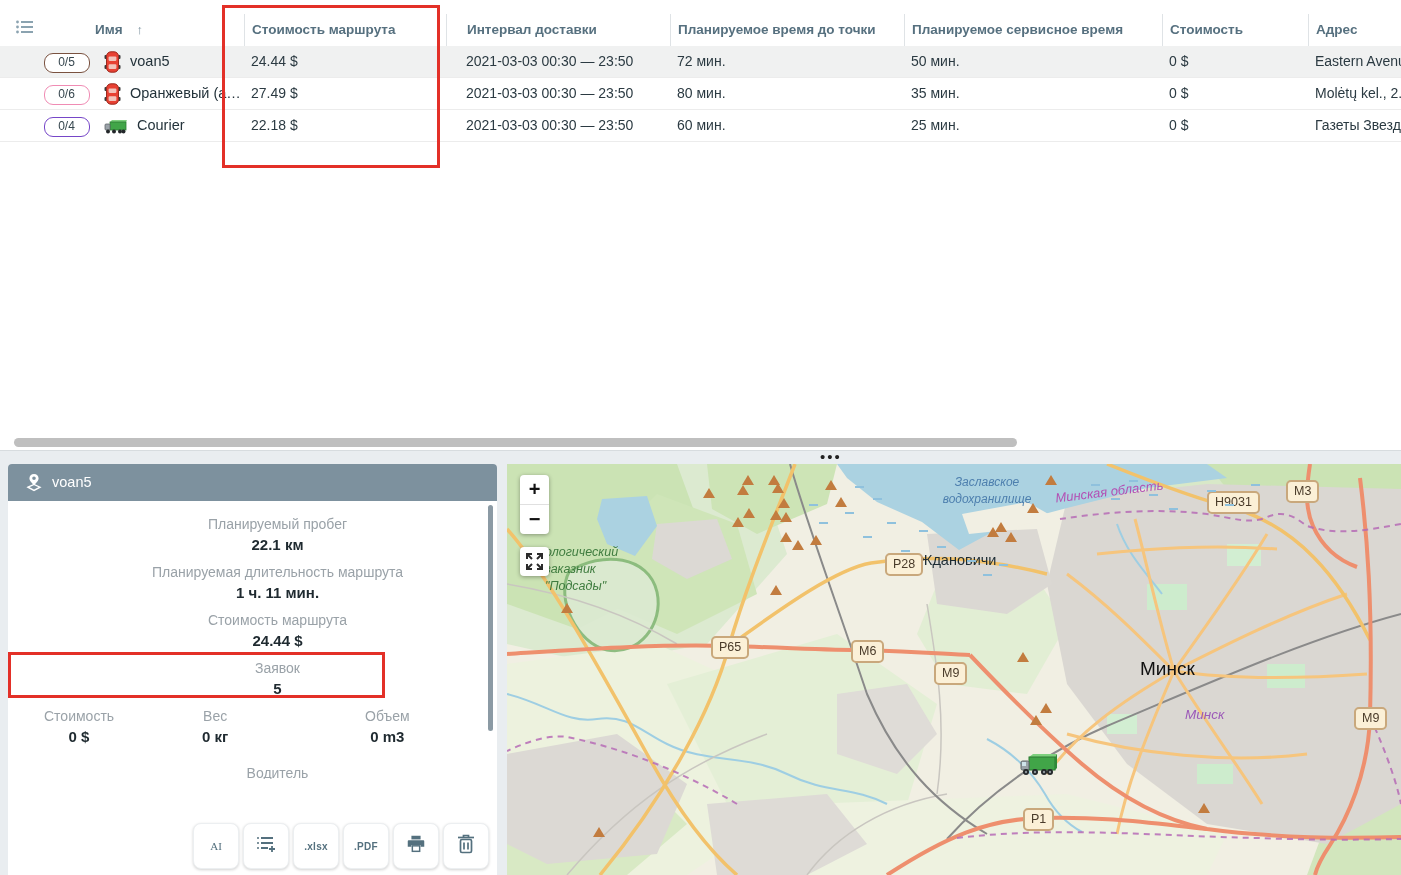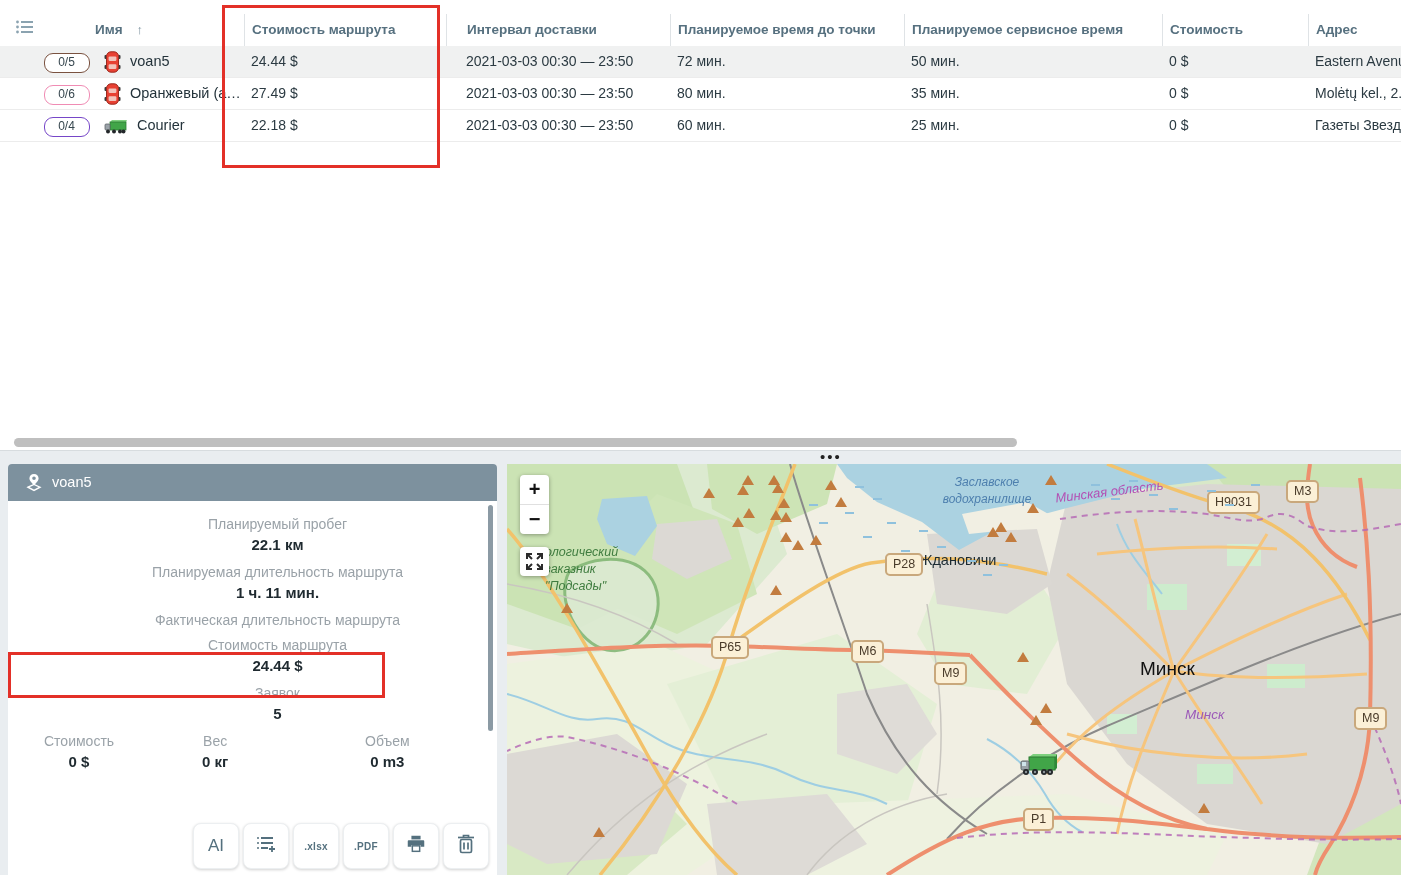--- a/index.html
+++ b/index.html
@@ -48,21 +48,21 @@
   .pfield .pvalue{font-size:15px;line-height:20px;color:#1f2a30;margin-top:3px;font-weight:bold;}
   #panel-fields{padding-top:15px;}
   #inline-fields{position:relative;margin-left:22px;margin-bottom:9px;height:48px;}
   .ifield{position:absolute;top:0;}
   .ifield .plabel{font-size:14px;line-height:16px;color:#9aa2a8;}
   .ifield .pvalue{font-size:15px;line-height:20px;color:#1f2a30;margin-top:3px;font-weight:bold;}
   #driver-field .plabel{font-size:14px;color:#9aa2a8;}
   #panel-vscroll{position:absolute;right:4px;top:41px;width:5px;height:226px;background:#8b9aa4;border-radius:3px;}
   #panel-toolbar{position:absolute;right:8px;bottom:6px;display:flex;gap:4px;}
   .tb-btn{width:44px;height:44px;background:#fff;border:1px solid #eceff1;border-radius:8px;box-shadow:0 1px 3px rgba(0,0,0,0.18);display:flex;align-items:center;justify-content:center;cursor:pointer;color:#54707e;}
-  .tb-text{font-size:17px;color:#54707e;font-family:Liberation Sans, sans-serif;}
+  .tb-text{font-size:11px;color:#54707e;font-family:Liberation Serif, serif;}
   .tb-text.small{font-size:10px;font-weight:bold;font-family:"Liberation Sans",sans-serif;letter-spacing:.3px;}
 
   
   #map{position:absolute;left:507px;top:0;width:894px;height:411px;overflow:hidden;background:#f1efe3;cursor:grab;}
   #map svg.base{position:absolute;left:0;top:0;}
   .map-label{position:absolute;white-space:pre-line;pointer-events:none;}
   .map-label.water{color:#4d7fae;font-style:italic;font-size:12px;text-align:center;width:180px;line-height:17px;}
   .map-label.admin{color:#b34fb3;font-style:italic;font-size:13px;transform:rotate(-7deg);}
   .map-label.admin2{color:#9c59b8;font-style:italic;font-size:13.5px;}
   .map-label.town{color:#1c2b33;font-size:14.5px;}
@@ -195,21 +195,20 @@
         <div id="panel-fields">
             <div class="pfield">
               <div class="plabel">Планируемый пробег</div>
               <div class="pvalue">22.1 км</div>
             </div>
             <div class="pfield">
               <div class="plabel">Планируемая длительность маршрута</div>
               <div class="pvalue">1 ч. 11 мин.</div>
             </div>
             <div class="pfield">
-              <div class="plabel">Фактическая длительность маршрута</div>
             </div>
             <div class="pfield">
               <div class="plabel">Стоимость маршрута</div>
               <div class="pvalue">24.44 $</div>
             </div>
             <div class="pfield">
               <div class="plabel">Заявок</div>
               <div class="pvalue">5</div>
             </div>
           </div>

